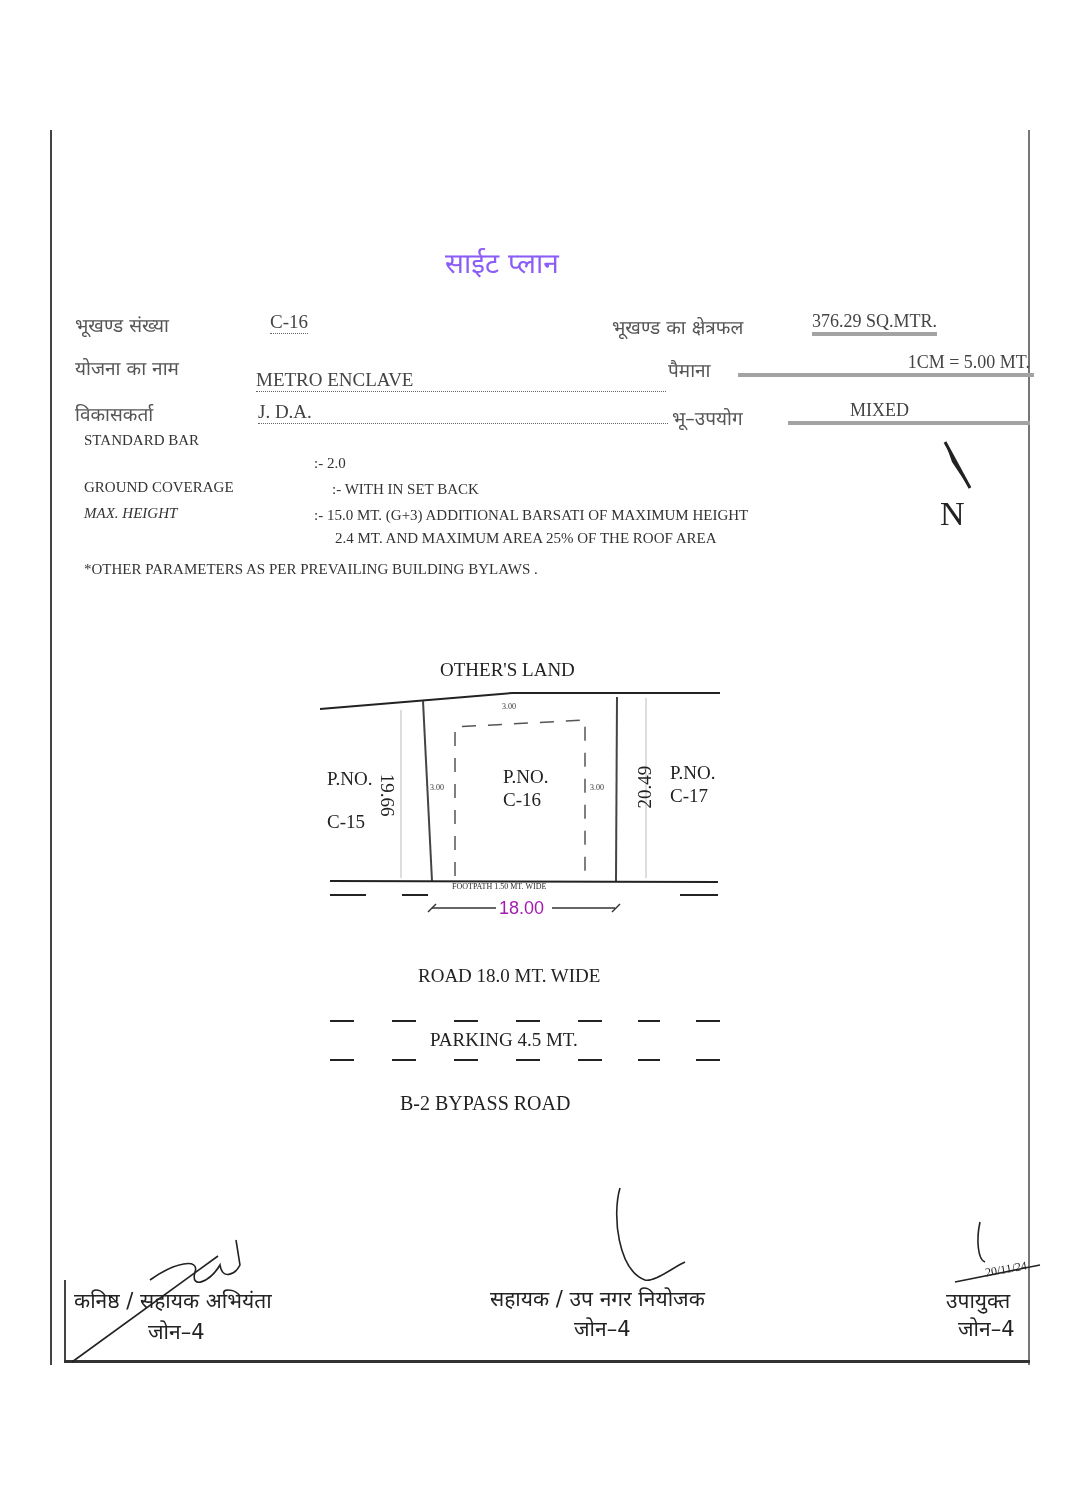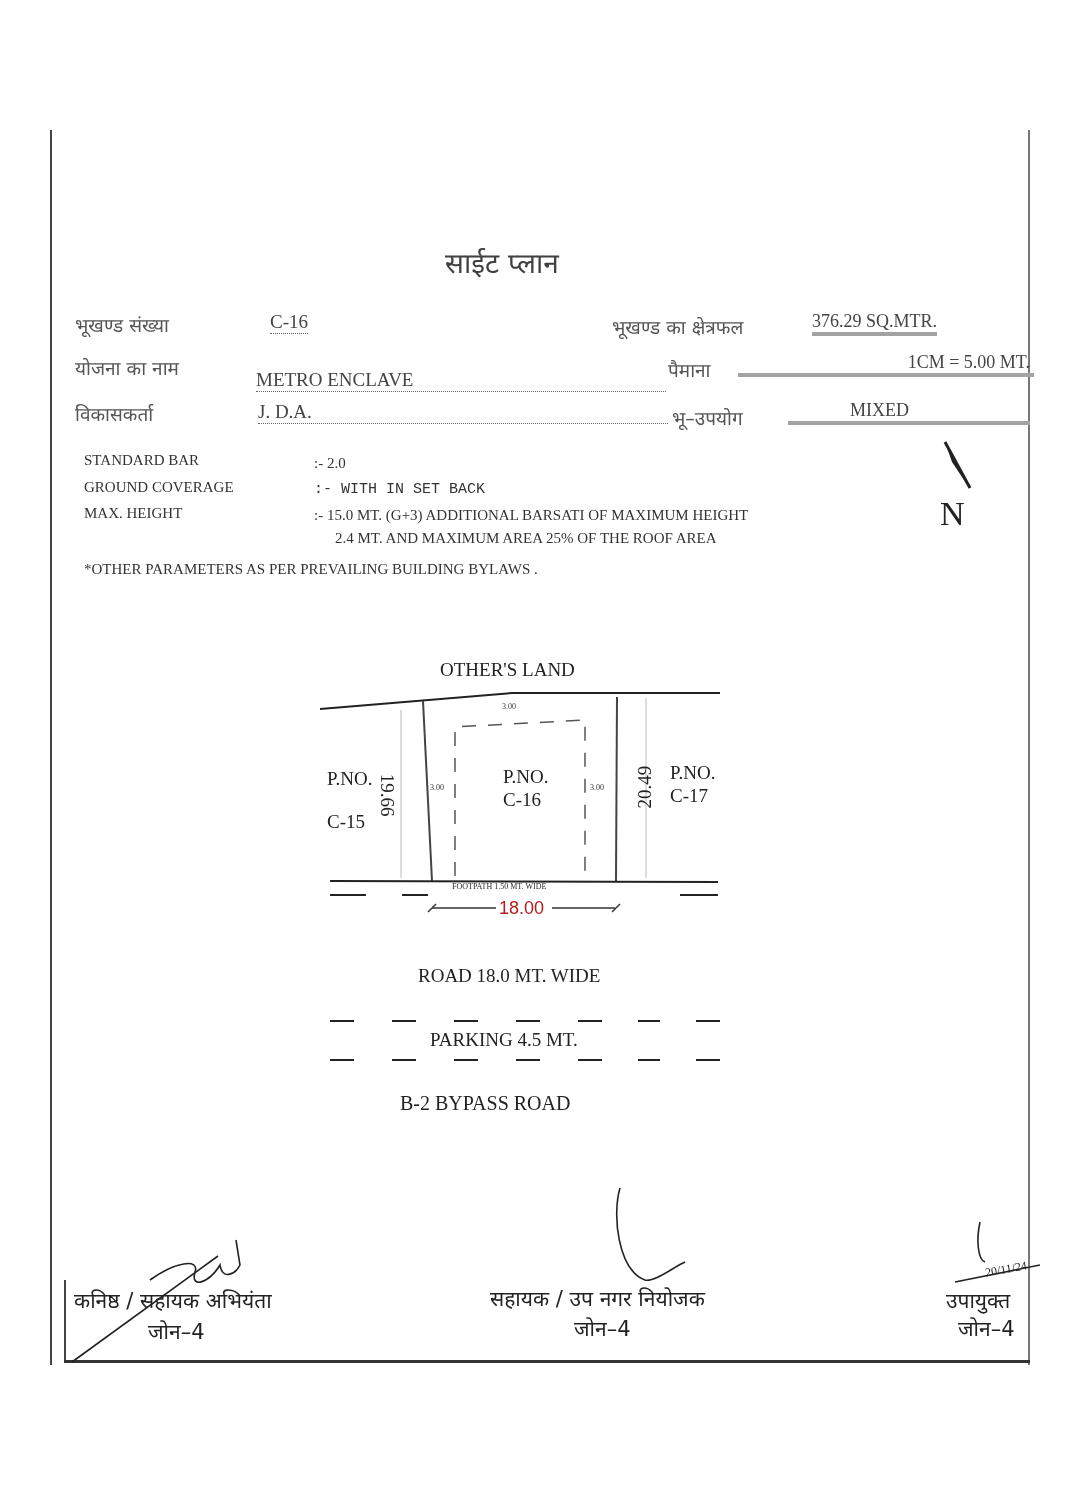--- a/index.html
+++ b/index.html
@@ -2,21 +2,21 @@
 <html><head>
 <meta charset="utf-8">
 <style>
   html,body{margin:0;padding:0;background:#fff;}
   body{width:1067px;height:1509px;position:relative;overflow:hidden;font-family:"Liberation Serif","DejaVu Serif",serif;color:#2a2a2a;}
   .frame-left{position:absolute;left:50px;top:130px;width:2px;height:1235px;background:#444;}
   .frame-right{position:absolute;left:1028px;top:130px;width:2px;height:1235px;background:#777;}
   .frame-bottom{position:absolute;left:64px;top:1360px;width:966px;height:3px;background:#333;}
   .frame-left2{position:absolute;left:64px;top:1280px;width:2px;height:82px;background:#444;}
   .abs{position:absolute;white-space:nowrap;}
-  .title{left:445px;top:243px;font-size:28px;font-family:"DejaVu Sans",sans-serif;color:#404040;}
+  .title{left:445px;top:243px;font-size:28px;font-family:"DejaVu Sans",sans-serif;color:#8b5cf6;}
   .hi-label{font-family:"DejaVu Sans",sans-serif;font-size:19px;color:#555;}
   .val{font-size:19px;color:#444;}
   .dotline{border-bottom:1px dotted #666;}
   .solidline{border-bottom:4px solid #a3a3a3;}
   .param{font-size:15px;color:#333;}
   .plan-text{font-size:19px;color:#222;}
   .small{font-size:8px;color:#333;}
   .sig-label{font-family:"DejaVu Sans",sans-serif;font-size:21px;color:#222;}
   svg{position:absolute;left:0;top:0;}
 </style>
@@ -39,25 +39,25 @@
 <div class="abs hi-label" style="left:75px;top:355px;">योजना का नाम</div>
 <div class="abs val dotline" style="left:256px;top:369px;width:410px;">METRO ENCLAVE</div>
 <div class="abs hi-label" style="left:668px;top:357px;">पैमाना</div>
 <div class="abs val solidline" style="left:738px;top:352px;width:292px;text-align:right;font-size:18px;padding-right:4px;">1CM = 5.00 MT.</div>
 
 <div class="abs hi-label" style="left:75px;top:401px;">विकासकर्ता</div>
 <div class="abs val dotline" style="left:258px;top:401px;width:410px;">J. D.A.</div>
 <div class="abs hi-label" style="left:672px;top:405px;">भू–उपयोग</div>
 <div class="abs val solidline" style="left:788px;top:400px;width:242px;padding-left:62px;box-sizing:border-box;font-size:18px;">MIXED</div>
 
-<div class="abs param" style="left:84px;top:452px;">STANDARD BAR</div>
+<div class="abs param" style="left:84px;top:432px;">STANDARD BAR</div>
 <div class="abs param" style="left:314px;top:455px;">:- 2.0</div>
 <div class="abs param" style="left:84px;top:479px;">GROUND COVERAGE</div>
-<div class="abs param" style="left:314px;top:481px;font-family:Liberation Mono, monospace;">:- WITH IN SET BACK</div>
-<div class="abs param" style="left:84px;top:505px;">MAX. HEIGHT</div>
+<div class="abs param" style="left:332px;top:481px;">:- WITH IN SET BACK</div>
+<div class="abs param" style="left:84px;top:505px;font-style:italic;">MAX. HEIGHT</div>
 <div class="abs param" style="left:314px;top:507px;">:- 15.0 MT. (G+3) ADDITIONAL BARSATI OF MAXIMUM HEIGHT</div>
 <div class="abs param" style="left:335px;top:530px;">2.4 MT. AND MAXIMUM AREA 25% OF THE ROOF AREA</div>
 <div class="abs param" style="left:84px;top:561px;">*OTHER  PARAMETERS AS PER PREVAILING  BUILDING BYLAWS .</div>
 
 <svg width="1067" height="1509">
   <g>
     <line x1="945" y1="442" x2="970" y2="488" stroke="#222" stroke-width="3"></line>
     <polygon points="945,442 960,470 968,486 952,462" fill="#222"></polygon>
   </g>
 
@@ -122,21 +122,21 @@
 <div class="abs plan-text" style="left:327px;top:791px;margin-top:20px;">C-15</div>
 <div class="abs plan-text" style="left:503px;top:766px;">P.NO.</div>
 <div class="abs plan-text" style="left:503px;top:789px;">C-16</div>
 <div class="abs plan-text" style="left:670px;top:762px;">P.NO.</div>
 <div class="abs plan-text" style="left:670px;top:785px;">C-17</div>
 
 <div class="abs plan-text" style="left:366px;top:784px;transform:rotate(90deg);">19.66</div>
 <div class="abs plan-text" style="left:624px;top:776px;transform:rotate(-90deg);">20.49</div>
 
 <div class="abs" style="left:452px;top:882px;font-size:8px;font-family:'Liberation Serif',serif;">FOOTPATH 1.50 MT. WIDE</div>
-<div class="abs" style="left:499px;top:898px;font-size:18px;font-family:'Liberation Sans',sans-serif;color:#b91c1c;">18.00</div>
+<div class="abs" style="left:499px;top:898px;font-size:18px;font-family:'Liberation Sans',sans-serif;color:#a21caf;">18.00</div>
 
 <div class="abs plan-text" style="left:418px;top:965px;">ROAD 18.0 MT. WIDE</div>
 <div class="abs plan-text" style="left:430px;top:1029px;">PARKING 4.5 MT.</div>
 <div class="abs plan-text" style="left:400px;top:1092px;font-size:20px;">B-2  BYPASS  ROAD</div>
 
 <div class="abs" style="left:940px;top:495px;font-size:34px;font-family:'Liberation Serif',serif;color:#222;">N</div>
 
 <div class="abs sig-label" style="left:74px;top:1286px;">कनिष्ठ / सहायक अभियंता</div>
 <div class="abs sig-label" style="left:148px;top:1317px;">जोन–4</div>
 <div class="abs sig-label" style="left:490px;top:1284px;">सहायक / उप नगर नियोजक</div>

